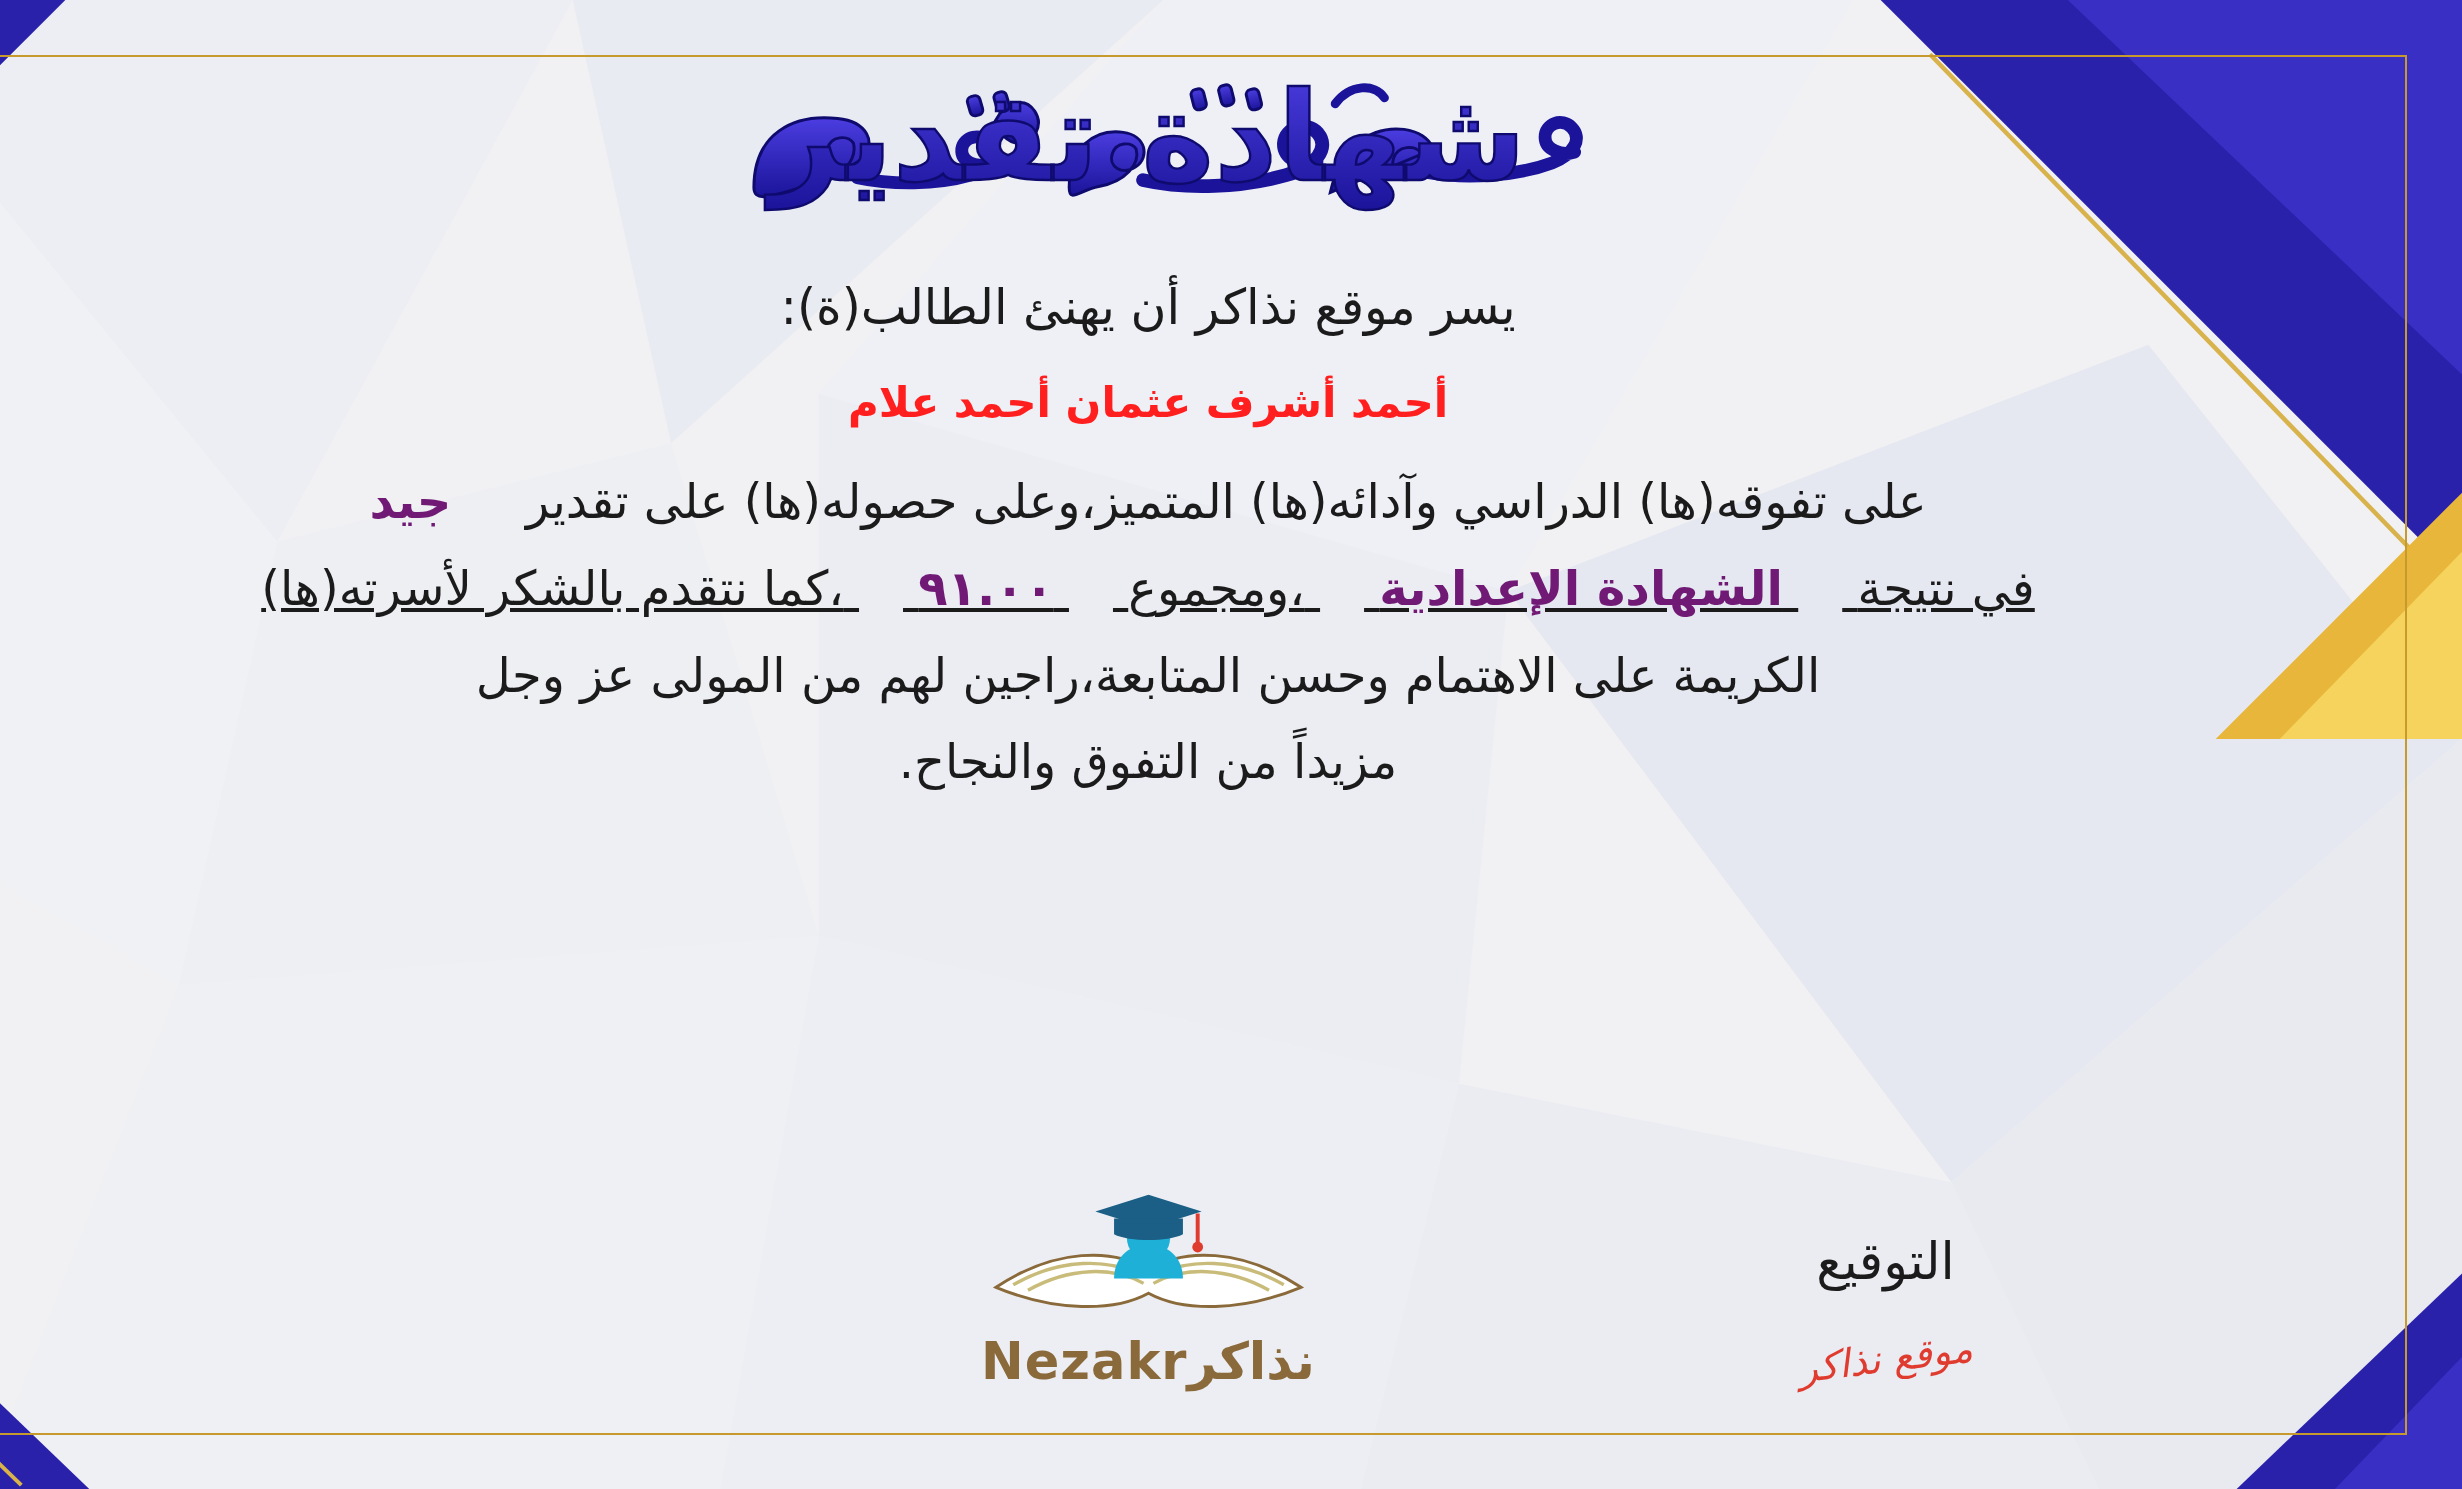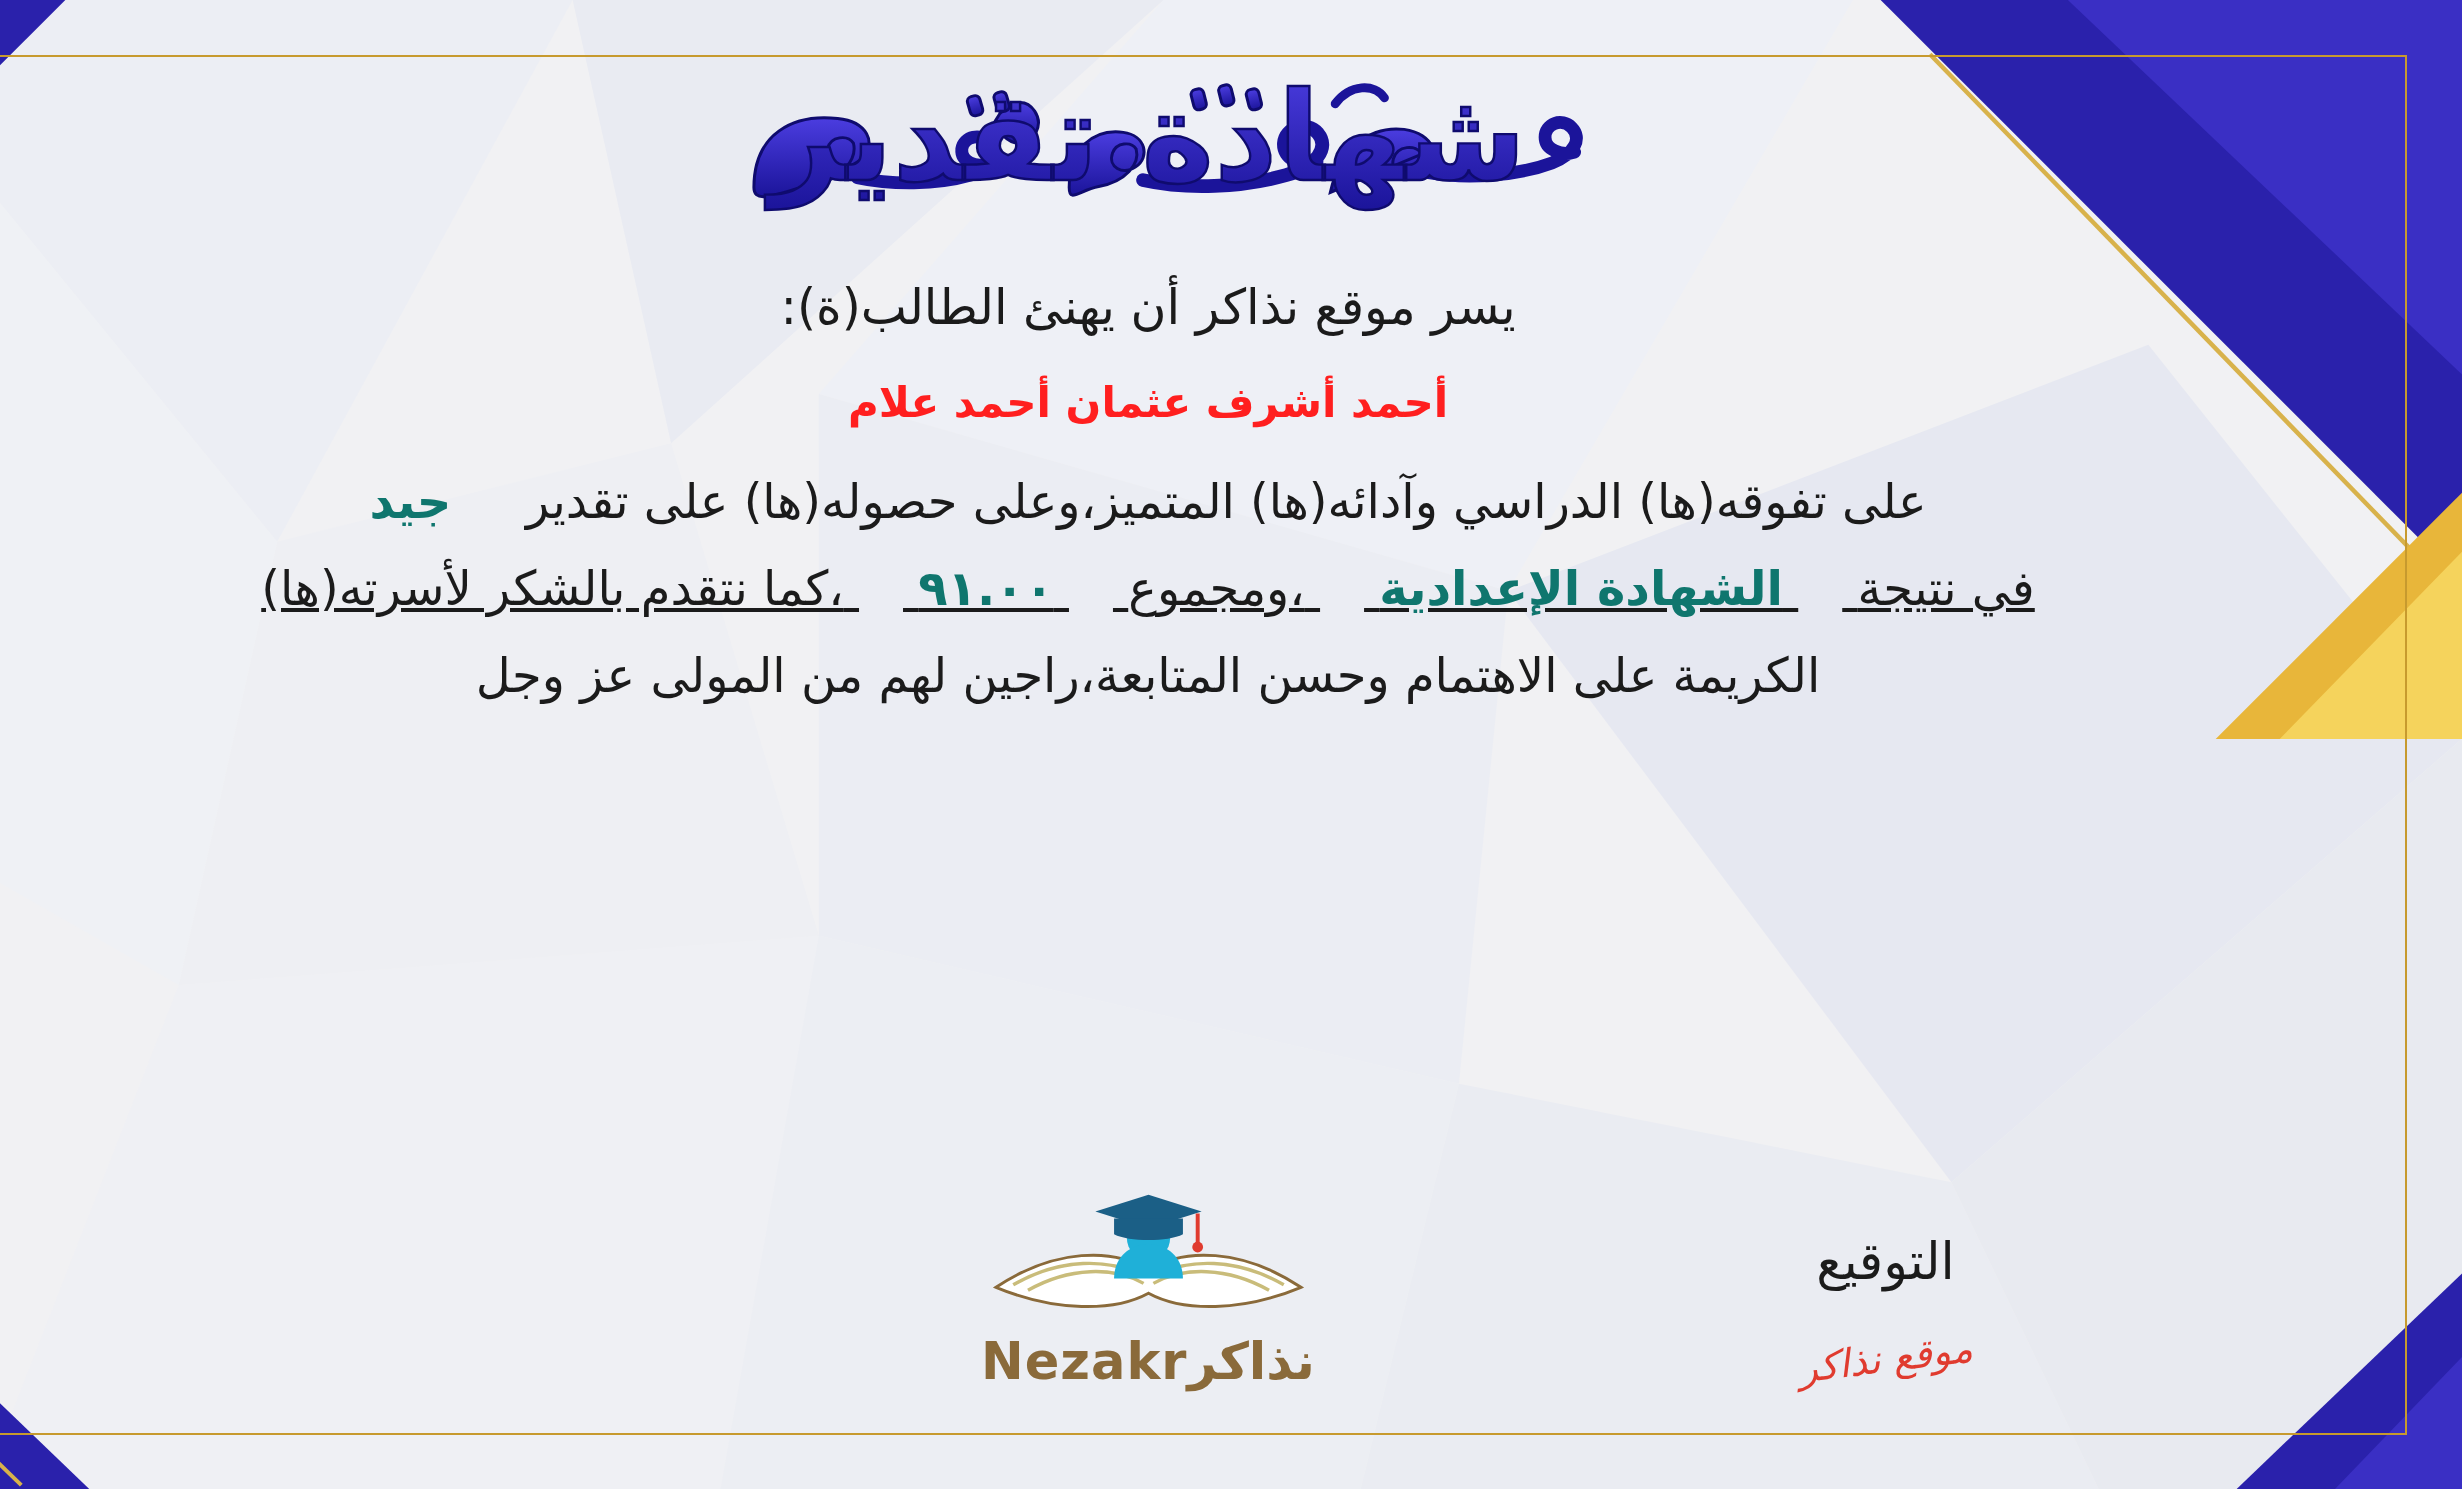--- a/index.html
+++ b/index.html
@@ -98,21 +98,21 @@
   .paragraph {
     font-size: 48px;
     color: #1b1b1b;
     line-height: 1.62;
     margin-top: 30.5px;
     text-align: justify;
     text-align-last: center;
     padding: 0 4.9px;
   }
   .paragraph .hl {
-    color: #0f766e;
+    color: #701a75;
     font-weight: 700;
   }
   .paragraph .gap {
     display: inline-block;
     width: 44px;
   }
   .para-2 {
     margin-top: 8.9px;
     text-decoration: underline;
   }
@@ -268,20 +268,21 @@
         <span class="gap"></span>
         <span>،ومجموع</span>
         <span class="gap"></span>
         <span class="hl">٩١.٠٠</span>
         <span class="gap"></span>
         <span>،كما نتقدم بالشكر لأسرته(ها)</span>
       </div>
 
       <div class="paragraph para-3">الكريمة على الاهتمام وحسن المتابعة،راجين لهم من المولى عز وجل</div>
 
+      <div class="paragraph para-4">مزيداً من التفوق والنجاح.</div>
 
     </div>
 
     <div class="footer">
 
       <div class="signature-block">
         <div class="signature-label">التوقيع</div>
         <div class="signature-script">موقع نذاكر</div>
       </div>
 

